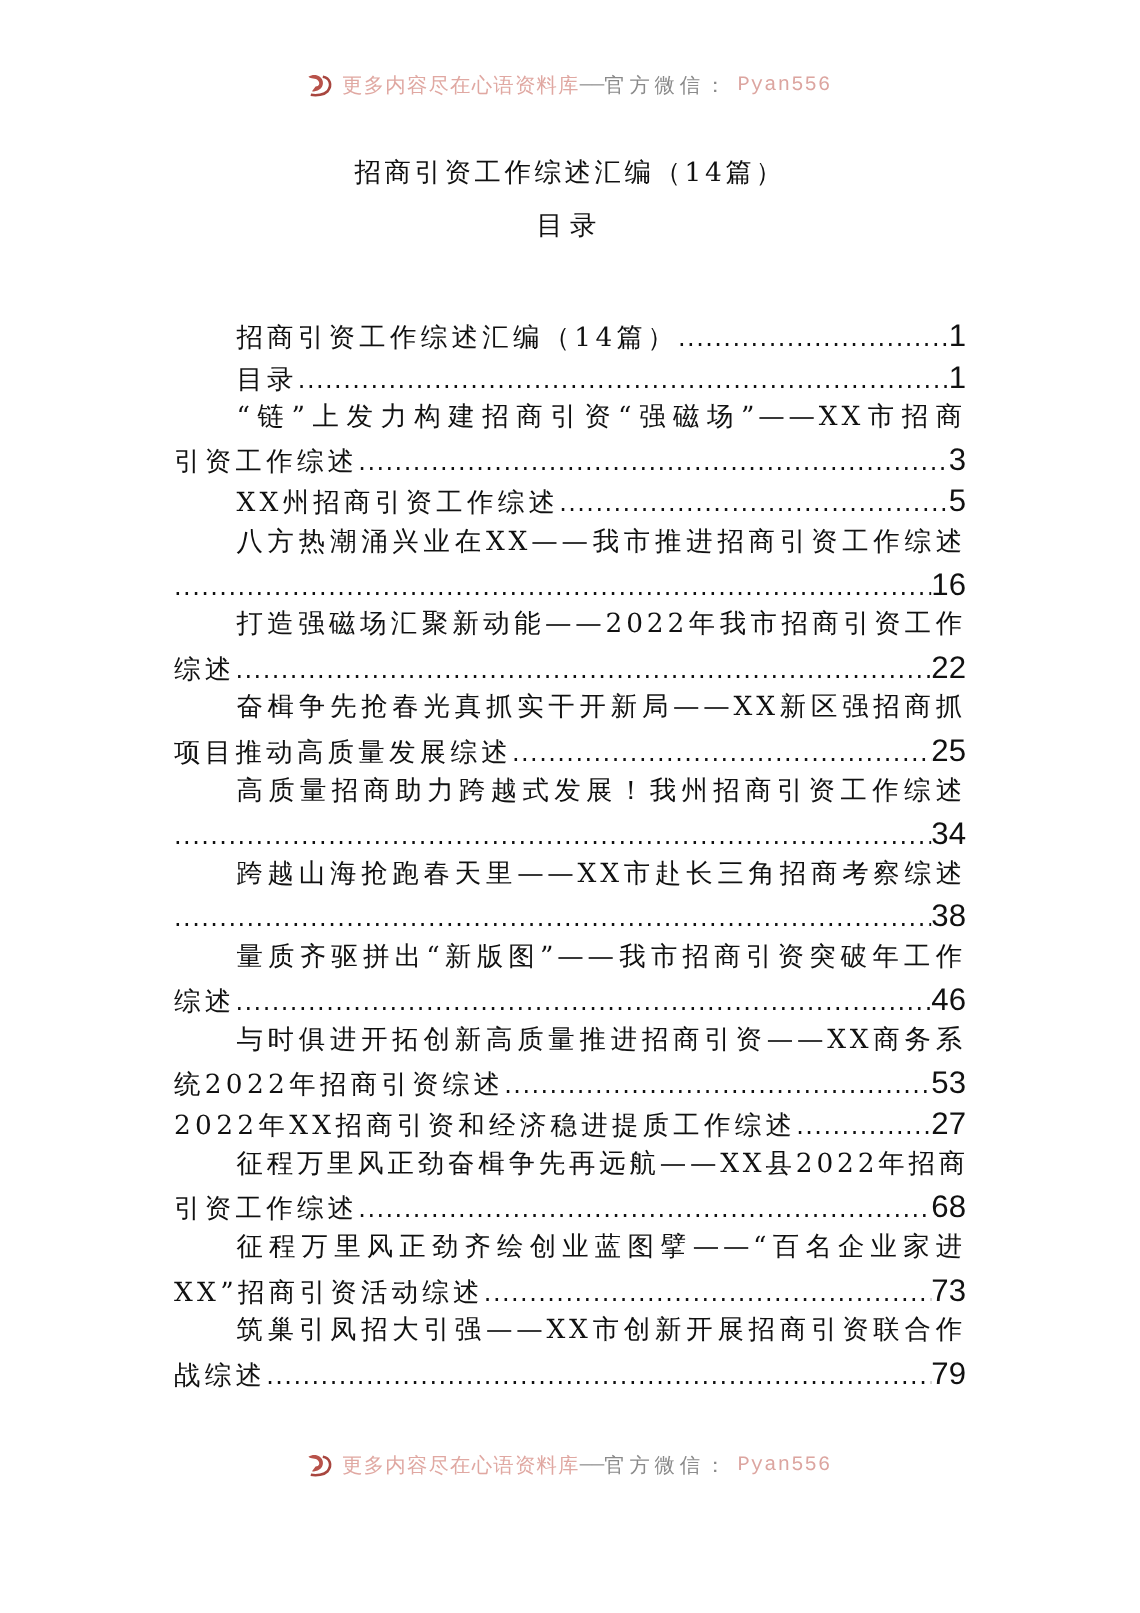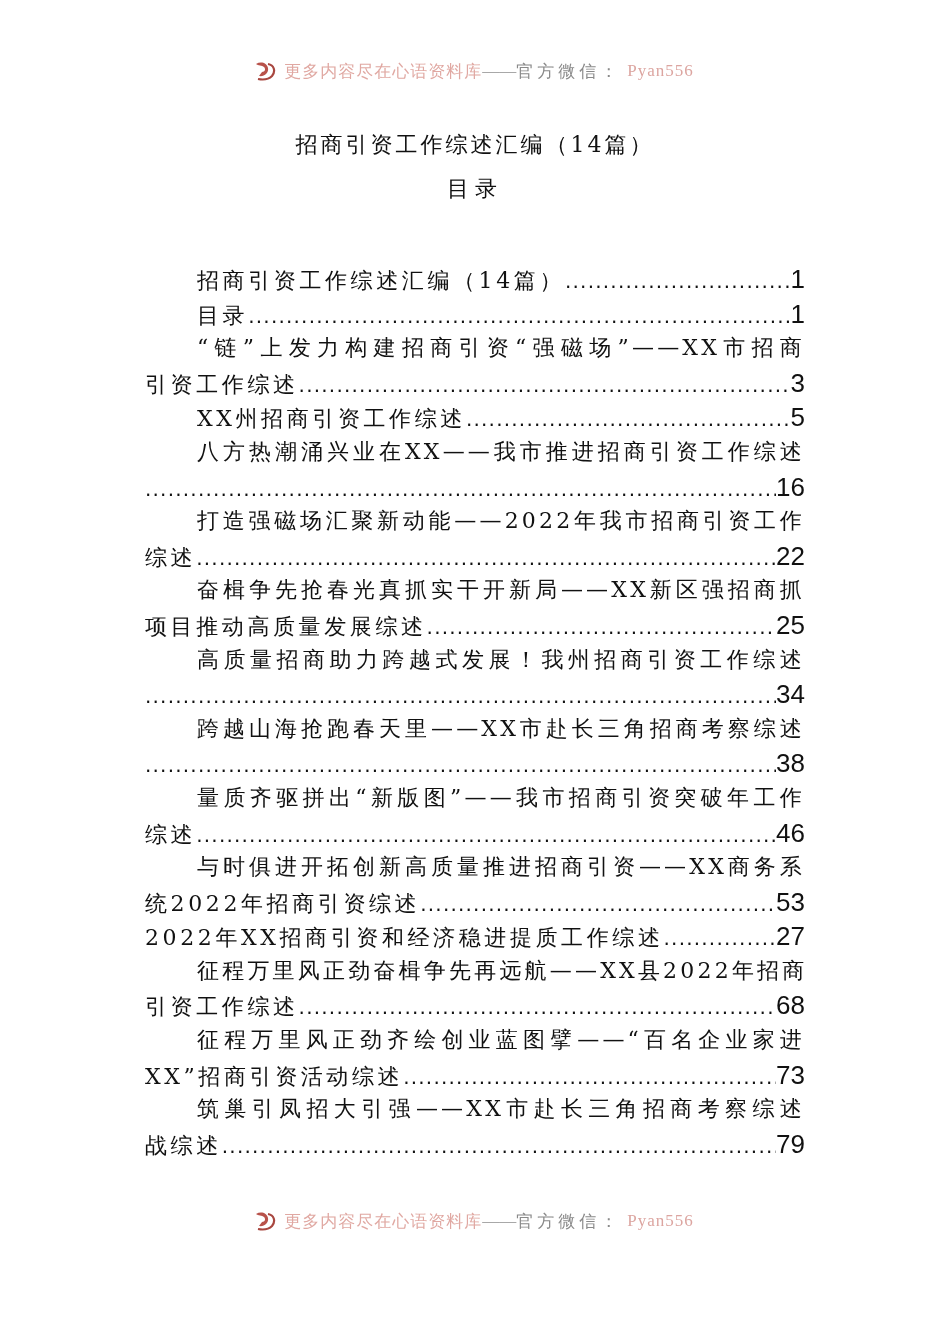--- a/index.html
+++ b/index.html
@@ -16,21 +16,21 @@
       color: #111111;
     }
     .watermark {
       position: absolute;
       left: 0;
       width: 950px;
       height: 30px;
       display: flex;
       justify-content: center;
       align-items: center;
-      font-family: Liberation Serif, serif;
+      font-family: Liberation Mono, monospace;
       font-size: 17px;
       white-space: nowrap;
       overflow: hidden;
     }
     .watermark.top { top: 56px; }
     .watermark.bottom { top: 1206px; }
     .watermark .inner {
       display: flex;
       align-items: center;
       transform: translateX(-2px);
@@ -244,21 +244,21 @@
   <div class="toc-line first full">
     <span class="txt">征程万里风正劲齐绘创业蓝图擘——“百名企业家进</span>
   </div>
   <div class="toc-line">
     <span class="txt">XX”招商引资活动综述</span>
     <span class="leader"></span>
     <span class="page">73</span>
   </div>
 
   <div class="toc-line first full">
-    <span class="txt">筑巢引凤招大引强——XX市赴长三角招商考察综述</span>
+    <span class="txt">筑巢引凤招大引强——XX市创新开展招商引资联合作</span>
   </div>
   <div class="toc-line">
     <span class="txt">战综述</span>
     <span class="leader"></span>
     <span class="page">79</span>
   </div>
 
 </div>
 
 <div class="watermark bottom">

